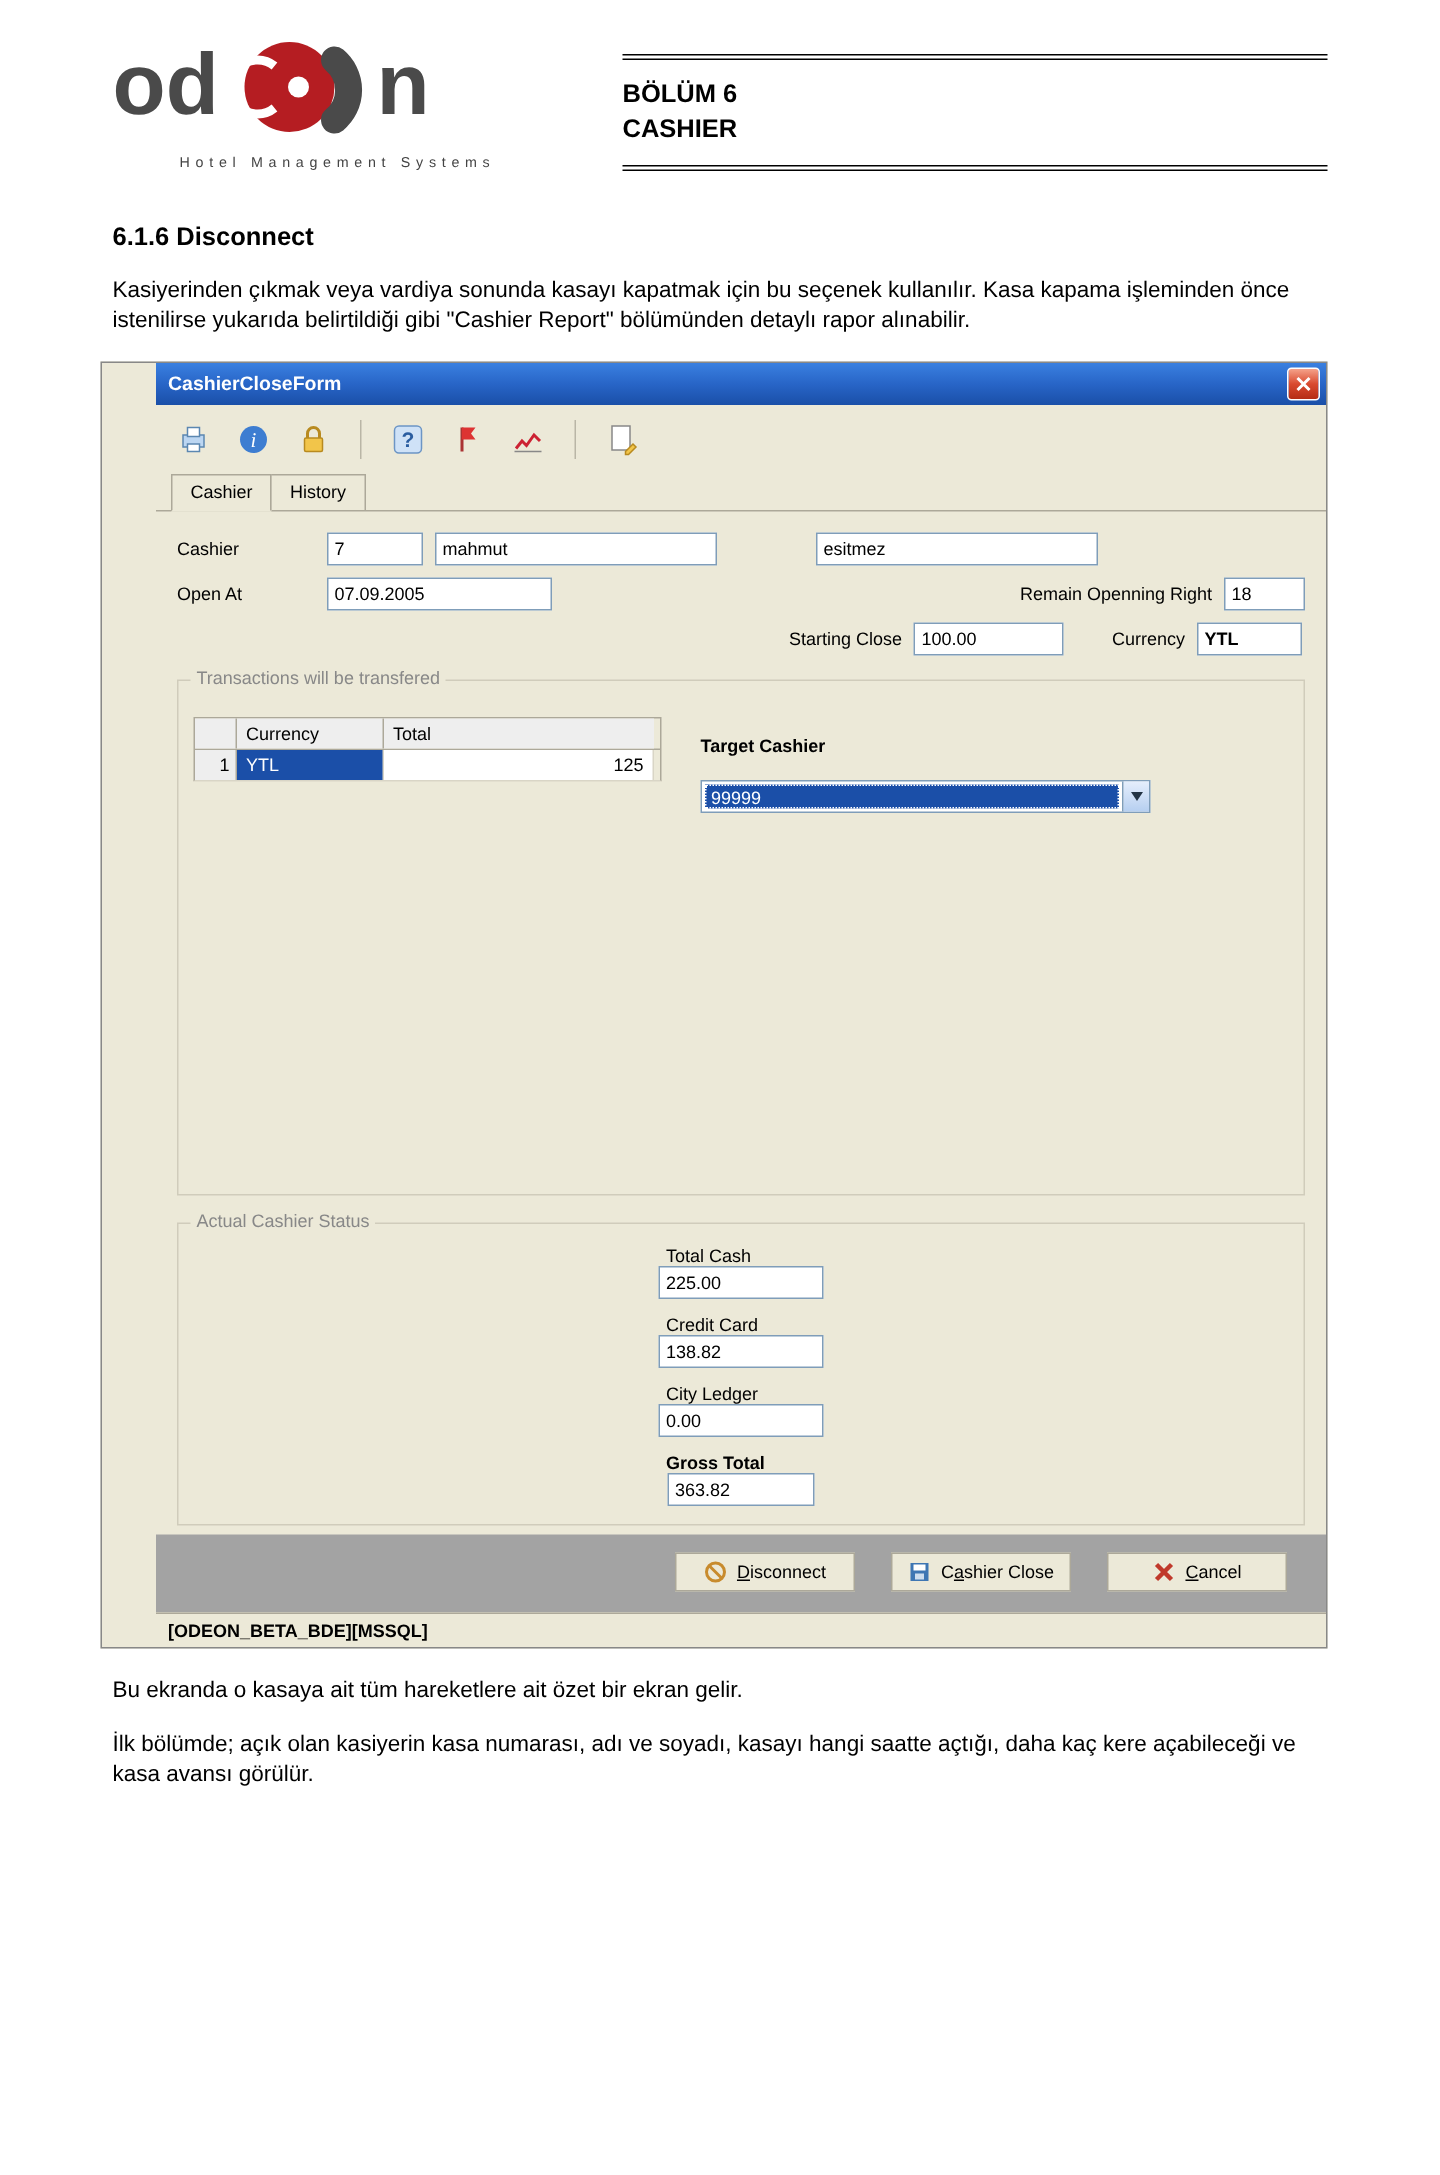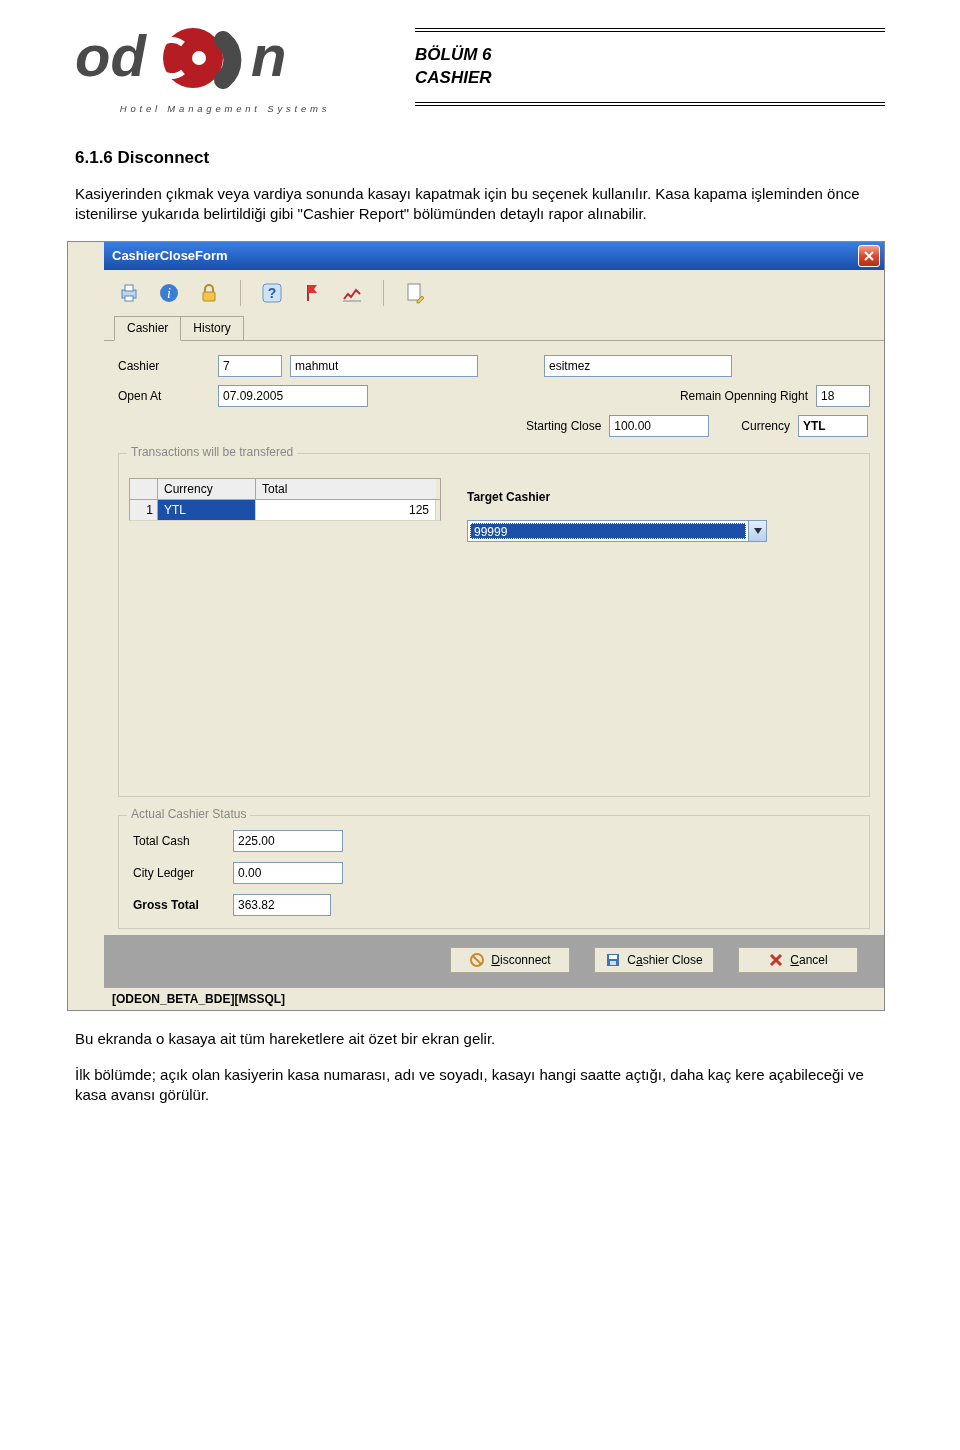--- a/index.html
+++ b/index.html
@@ -7,24 +7,23 @@
     margin: 0;
     font-family: Arial, Helvetica, sans-serif;
     background: #fff;
     width: 960px;
     padding: 20px 75px 10px 75px;
     font-size: 14px;
     color: #000;
   }
   .header-row {
     display: flex;
-    align-items: center;
+    align-items: flex-end;
     gap: 40px;
     margin-bottom: 34px;
-    font-style: italic;
   }
   .logo-block { width: 300px; }
   .logo-svg { width: 260px; height: 78px; }
   .logo-sub {
     font-size: 9.5px;
     letter-spacing: 3.8px;
     color: #444;
     text-align: center;
     margin-top: 2px;
   }
@@ -213,20 +212,21 @@
     border-left: 1px solid #7f9db9;
     display: flex; align-items: center; justify-content: center;
   }
   .actual {
     padding: 14px 14px 12px 14px;
   }
   .actual .legend { color: #888; }
   .actual-row {
     display: flex; align-items: center;
     margin-bottom: 10px;
+    flex-direction: column;
   }
   .actual-label { width: 100px; font-size: 12px; }
   .btnbar {
     display: flex;
     justify-content: flex-end;
     gap: 24px;
     padding: 12px 26px 14px 14px;
     background: #a3a3a3;
   }
   .wbtn {
@@ -393,20 +393,24 @@
       </div>
     </div>
 
     <div class="fieldset actual" style="margin-top:18px;">
       <span class="legend">Actual Cashier Status</span>
       <div class="actual-row">
         <span class="actual-label">Total Cash</span>
         <input class="text-input" style="width: 110px;" value="225.00">
       </div>
       <div class="actual-row">
+        <span class="actual-label">Credit Card</span>
+        <input class="text-input" style="width: 110px;" value="138.82">
+      </div>
+      <div class="actual-row">
         <span class="actual-label">City Ledger</span>
         <input class="text-input" style="width: 110px;" value="0.00">
       </div>
       <div class="actual-row" style="margin-bottom:0">
         <span class="actual-label" style="font-weight:bold">Gross Total</span>
         <input class="text-input" style="width: 98px;" value="363.82">
       </div>
     </div>
   </div>
 

